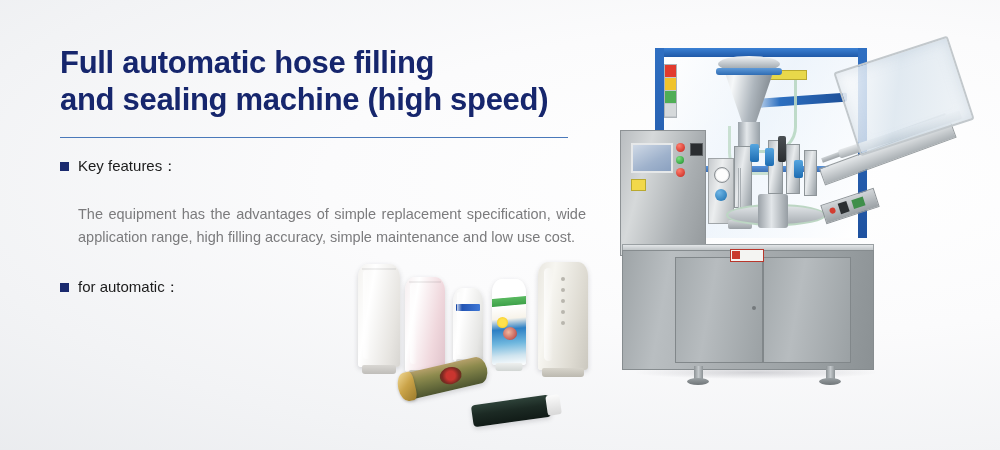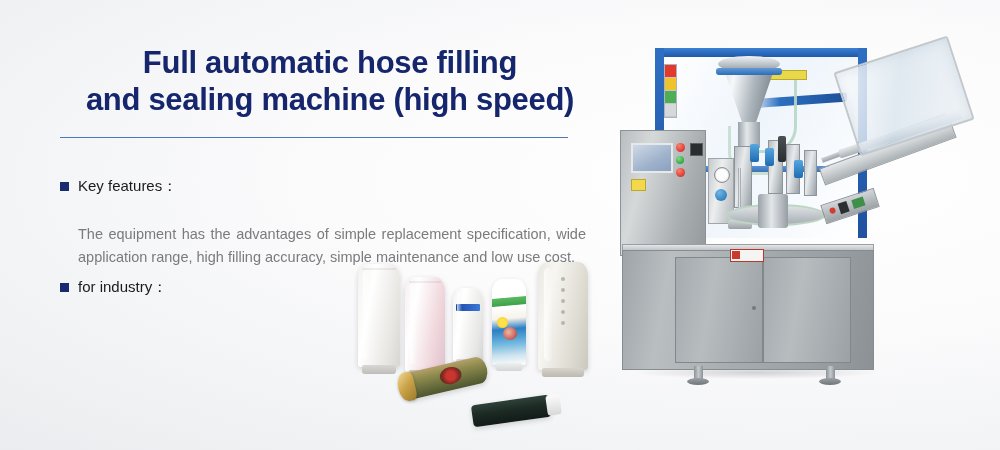--- a/index.html
+++ b/index.html
@@ -17,28 +17,27 @@
 
   
   .title{
     position:absolute;left:60px;top:44px;width:540px;
     color:#16266d;
     font-weight:bold;
     font-size:31px;
     line-height:37px;
     letter-spacing:-0.3px;
     white-space:pre-line;
-    text-align:center;
   }
   .divider{
     position:absolute;left:60px;top:137px;width:508px;height:1px;
     background:#4a79ba;
   }
   .block{position:absolute;left:60px;width:540px;}
-  .block-features{top:176px;}
+  .block-features{top:156px;}
   .block-industry{top:277px;}
 
   .bullet-row{display:flex;align-items:flex-start;}
   .bullet-sq{
     width:9px;height:9px;background:#1a2a6e;
     margin-top:6px;margin-right:9px;flex:0 0 auto;
   }
   .bullet-label{
     color:#1b1b1b;font-size:15px;line-height:19px;font-weight:normal;
   }
@@ -304,21 +303,21 @@
     <div class="bullet-row">
       <span class="bullet-sq"></span>
       <span class="bullet-label">Key features：</span>
     </div>
     <div class="body-text body-justify">The equipment has the advantages of simple replacement specification, wide application range, high filling accuracy, simple maintenance and low use cost.</div>
   </div>
 
   <div class="block block-industry">
     <div class="bullet-row">
       <span class="bullet-sq"></span>
-      <span class="bullet-label">for industry：</span>
+      <span class="bullet-label">for automatic：</span>
     </div>
   </div>
 
   <div class="tubes">
 
     <div class="tube" id="tube-white-large">
       <div class="body"></div>
       <div class="seam"></div>
       <div class="shine"></div>
       <div class="cap"></div>

